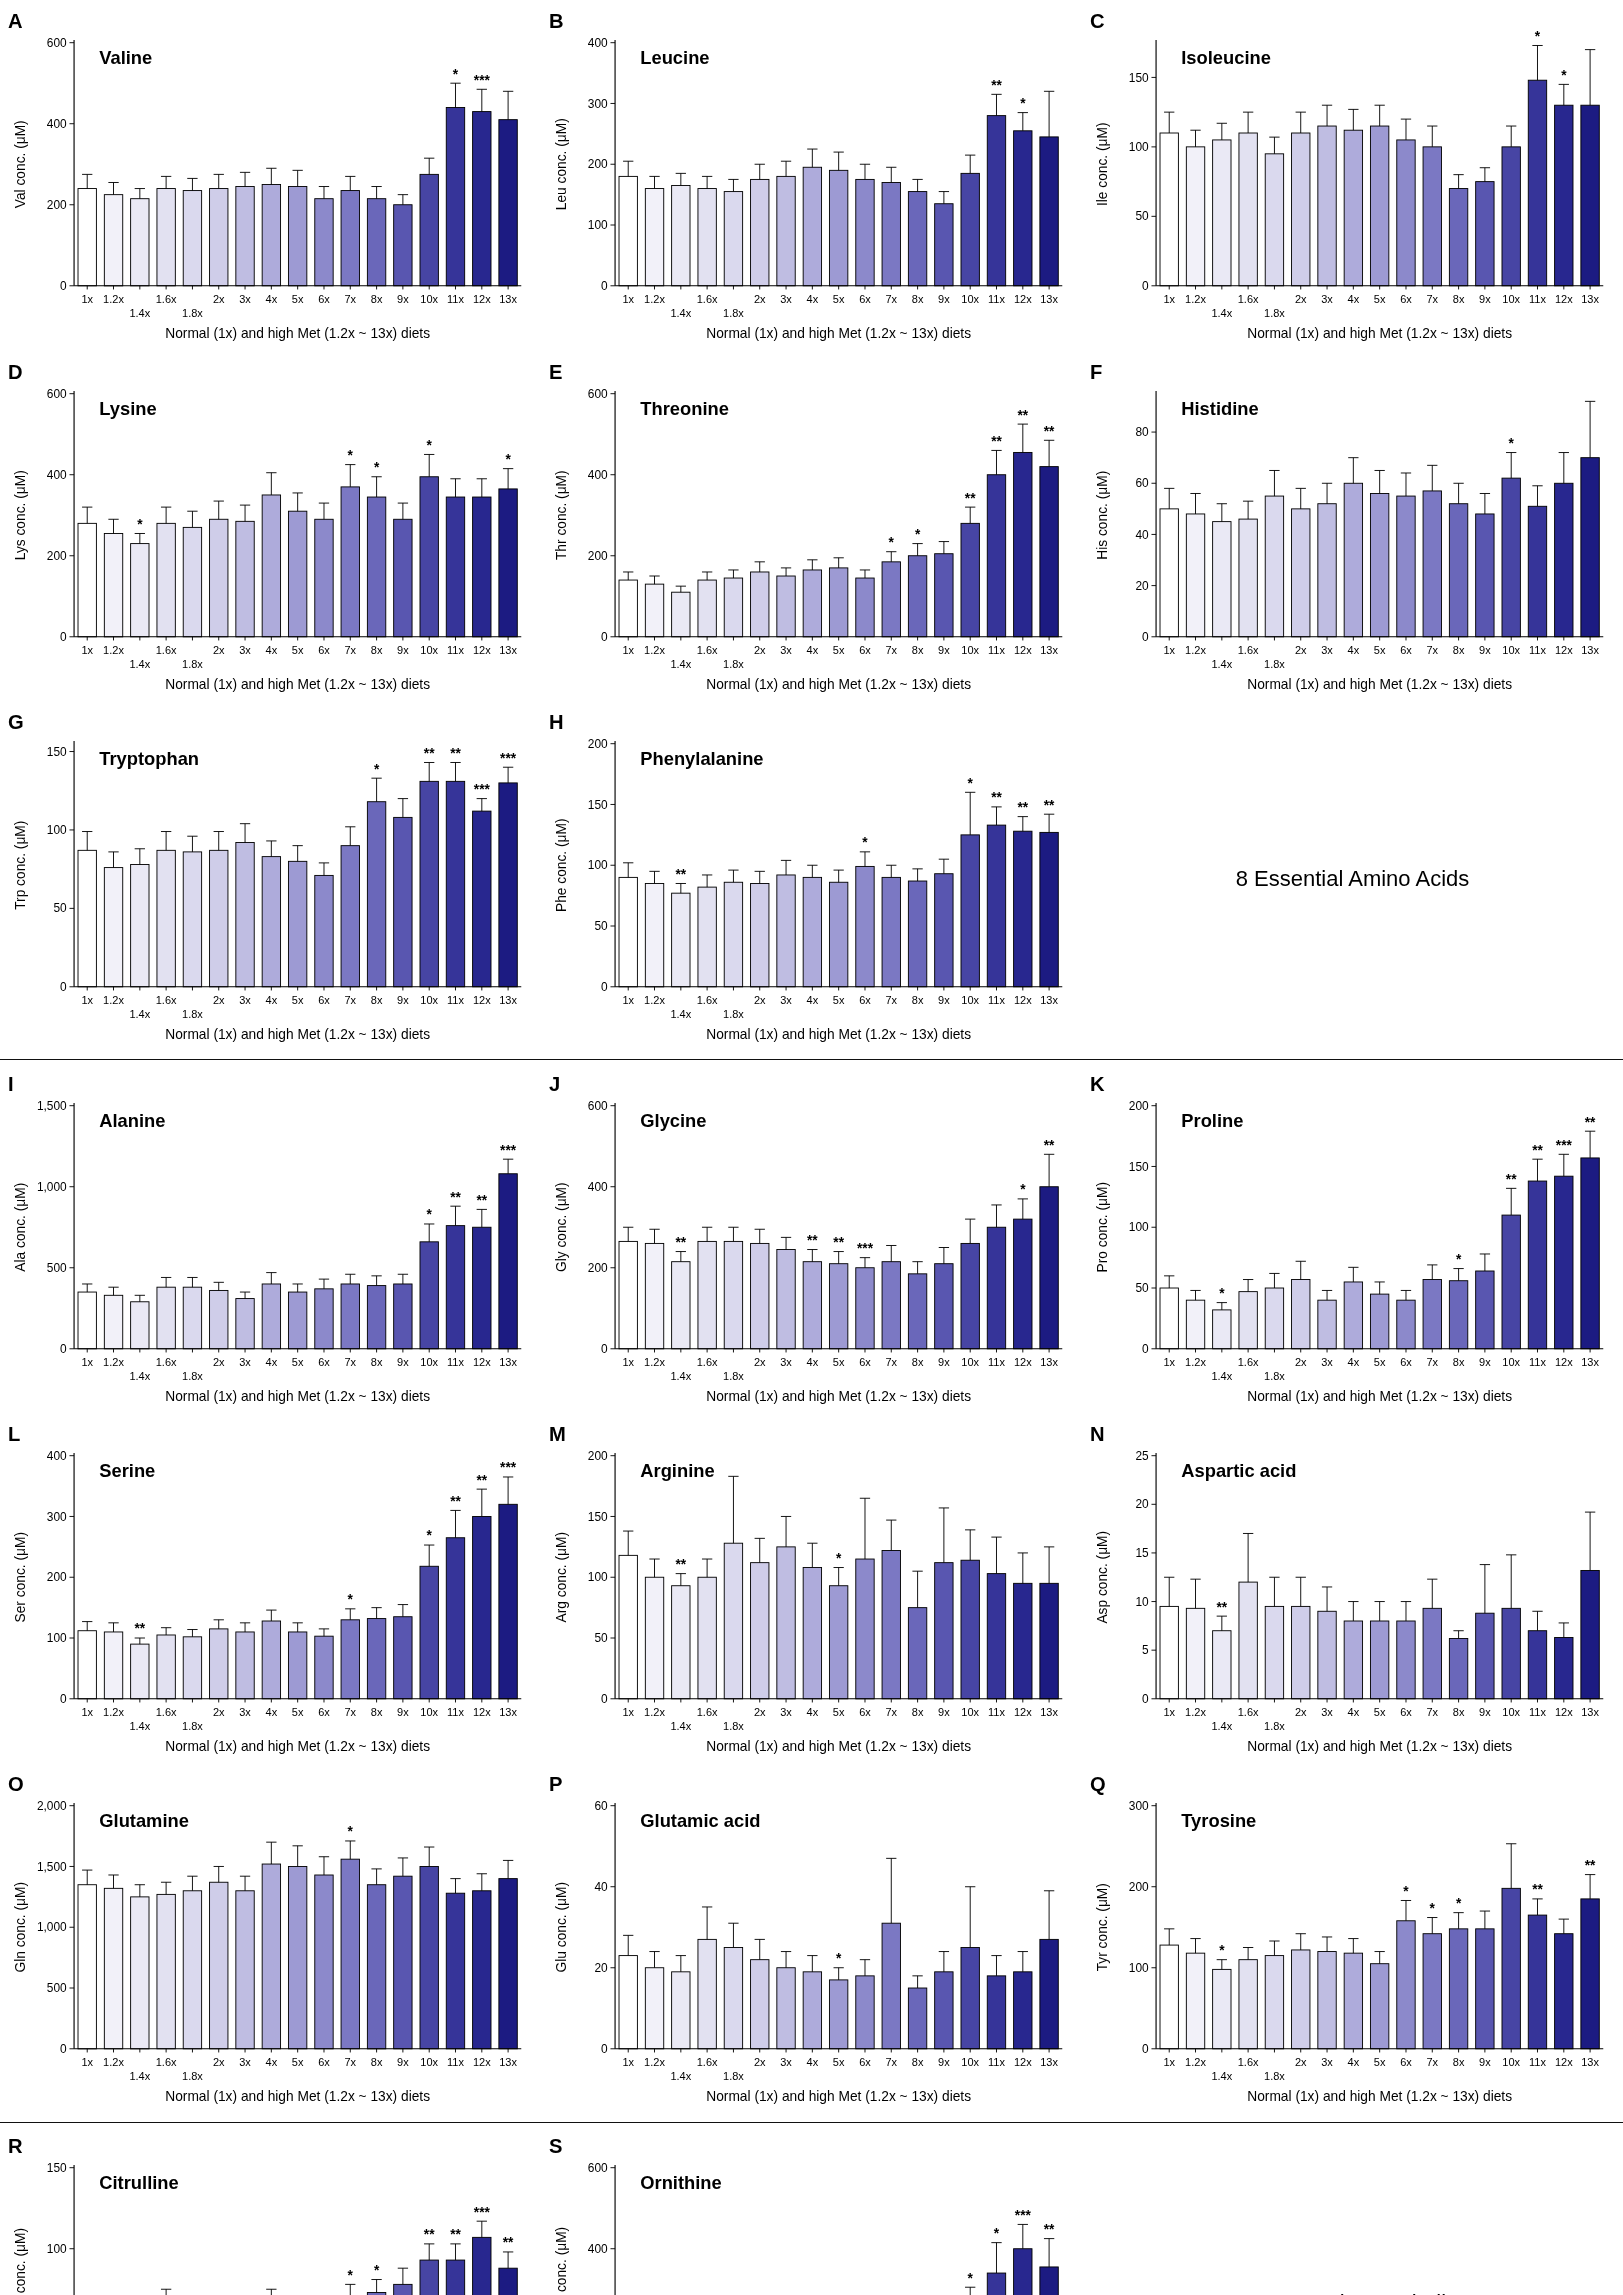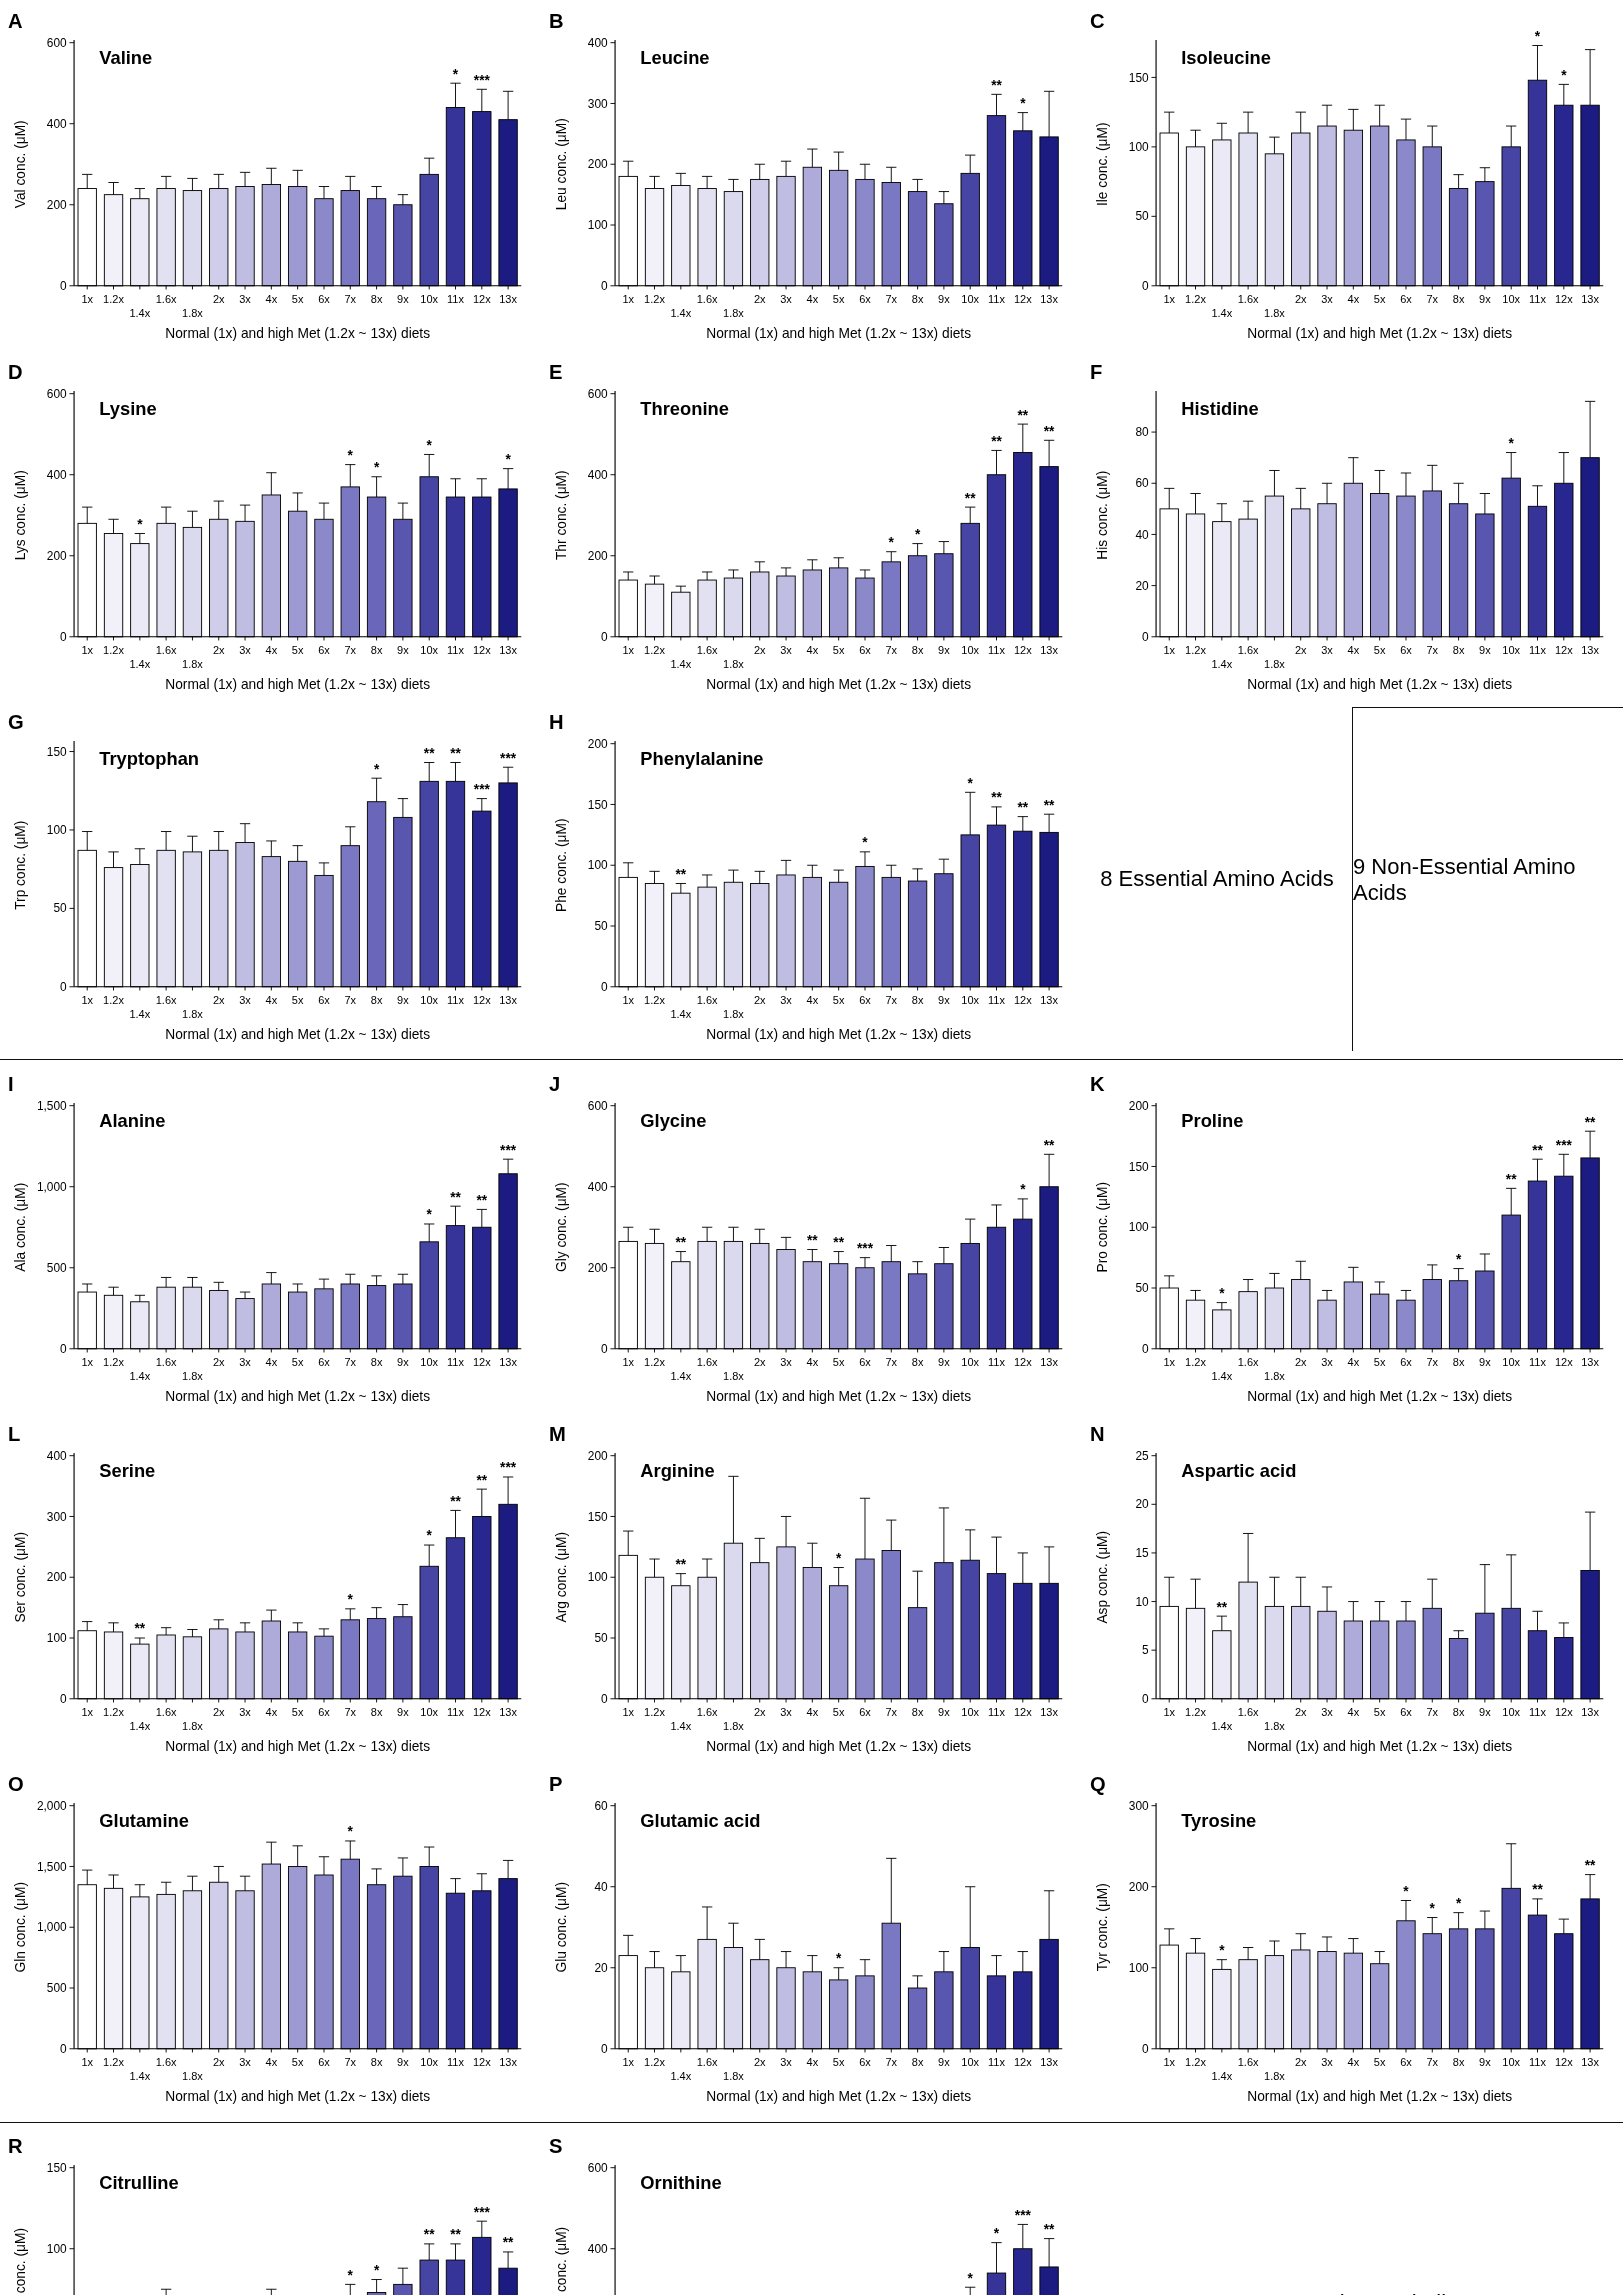--- a/index.html
+++ b/index.html
@@ -1,20 +1,20 @@
 <!DOCTYPE html>
 <html style="font-size:7.3px"><head>
 <meta charset="utf-8">
 <style>
   html,body{margin:0;padding:0;background:#ffffff;font-family:"Liberation Sans",sans-serif;}
   .figure{width:1623px;box-sizing:border-box;padding:6.4px 0 13.8px 0;background:#fff;}
   .grid{display:grid;grid-template-columns:repeat(3,1fr);row-gap:6.4px;}
   .panel{display:flex;justify-content:flex-start;align-items:flex-start;padding-left:4.6px;}
   .full-divider{grid-column:1/-1;height:0;border-top:1.4px solid #111;margin:1.8px 0;}
-  .ann-cell{display:flex;flex-direction:row;color:#000;}
+  .ann-cell{display:flex;flex-direction:column;color:#000;}
   .ann-top{flex:1;display:flex;align-items:center;justify-content:center;font-size:22px;}
   .ann-bottom{flex:1;border-top:1.4px solid #111;border-left:1.4px solid #111;display:flex;align-items:center;justify-content:center;font-size:22px;}
   .urea-cell{display:flex;align-items:center;justify-content:center;font-size:22px;color:#000;}
   svg text{fill:#000;}
 </style>
 </head>
 <body>
 
 <div class="figure">
   <div class="grid">
@@ -875,21 +875,20 @@
           <line x1="150" y1="74" x2="150" y2="610" stroke="#000" stroke-width="2.5"></line>
           <line x1="150" y1="610" x2="1125" y2="610" stroke="#000" stroke-width="2.5"></line>
           <text x="6" y="48" font-size="44" font-weight="bold">H</text>
           <text x="205" y="126" font-size="40" font-weight="bold">Phenylalanine</text>
           <text transform="rotate(-90 42 345)" x="42" y="345" text-anchor="middle" font-size="30">Phe conc. (μM)</text>
           <text x="637.5" y="724" text-anchor="middle" font-size="30">Normal (1x) and high Met (1.2x ~ 13x) diets</text>
         </svg>
       </div>
     <div class="ann-cell">
       <div class="ann-top">8 Essential Amino Acids</div>
-      <div class="ann-bottom">9 Non-Essential Amino Acids</div>
     </div>
 
     <div class="full-divider"></div>
 
     <div class="panel">
         <svg width="528" height="344" viewBox="0 0 1150 750" xmlns="http://www.w3.org/2000/svg" font-family="Liberation Sans, sans-serif">
           <line x1="140" y1="610" x2="150" y2="610" stroke="#000" stroke-width="2"></line>
           <text x="134" y="619" text-anchor="end" font-size="26">0</text>
           <line x1="140" y1="433.33333333333337" x2="150" y2="433.33333333333337" stroke="#000" stroke-width="2"></line>
           <text x="134" y="442.33333333333337" text-anchor="end" font-size="26">500</text>

